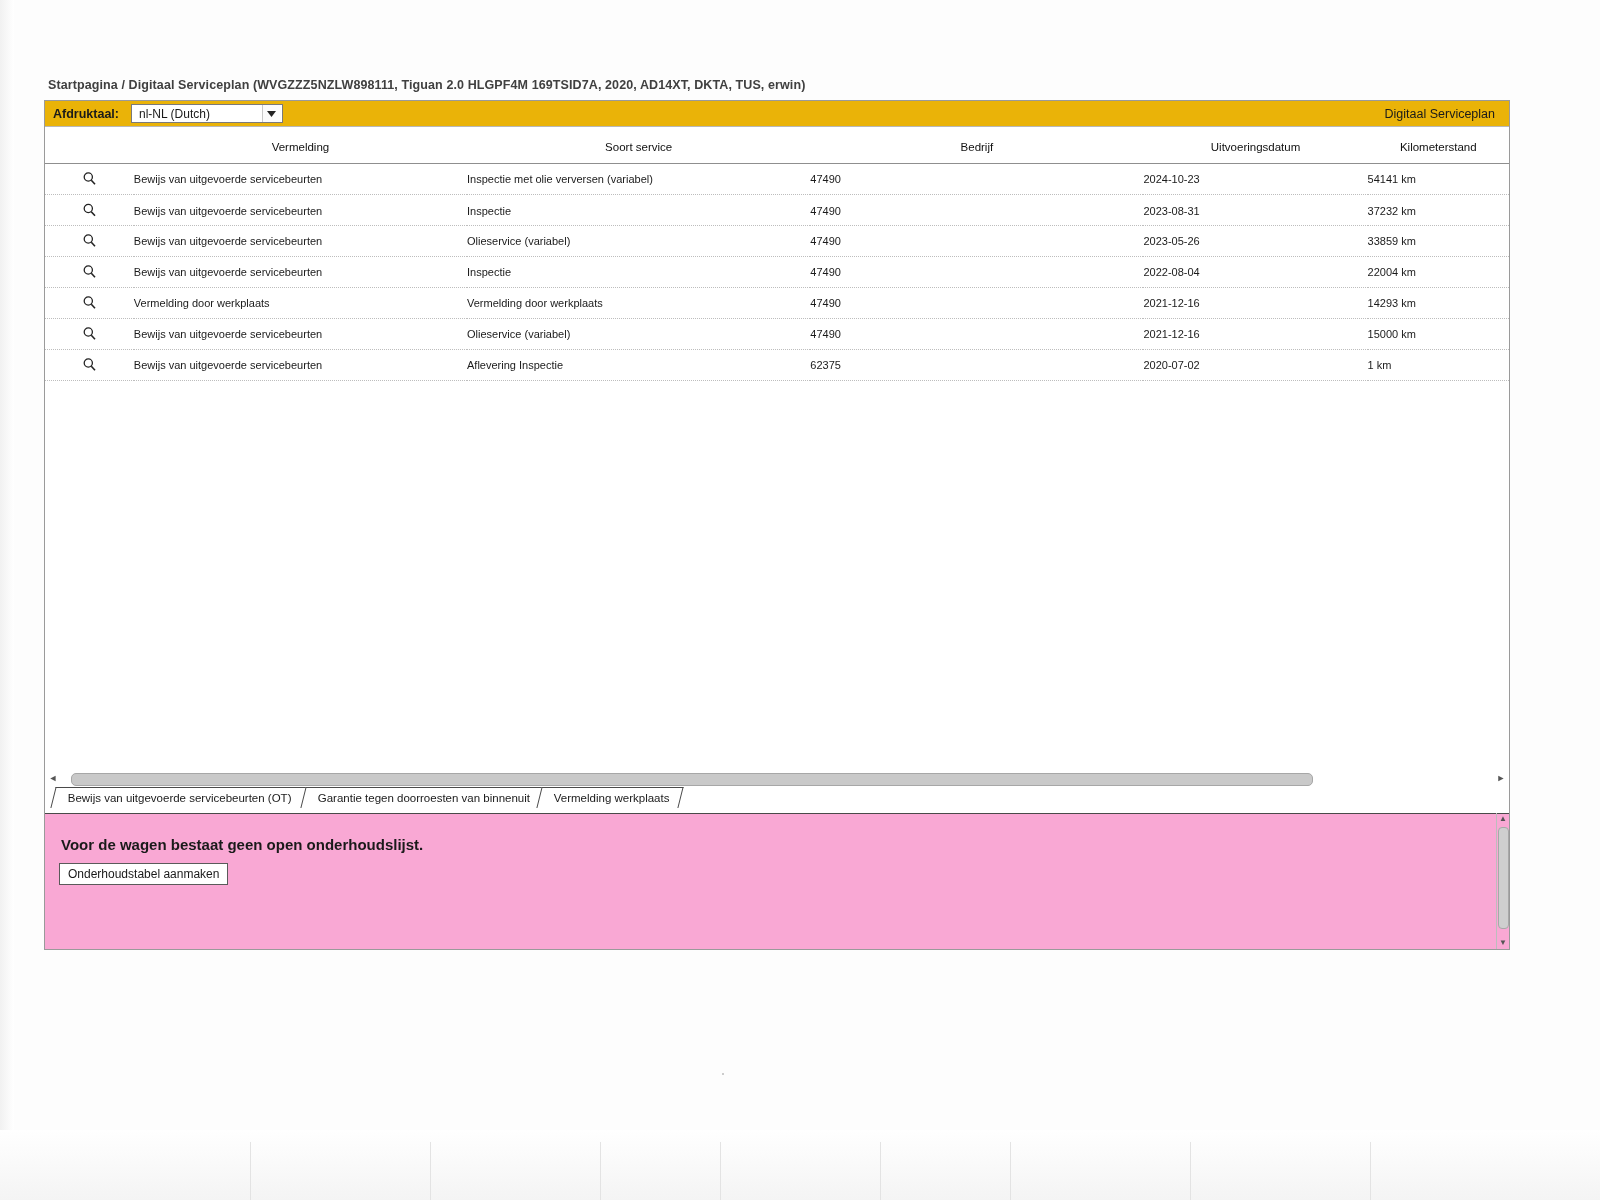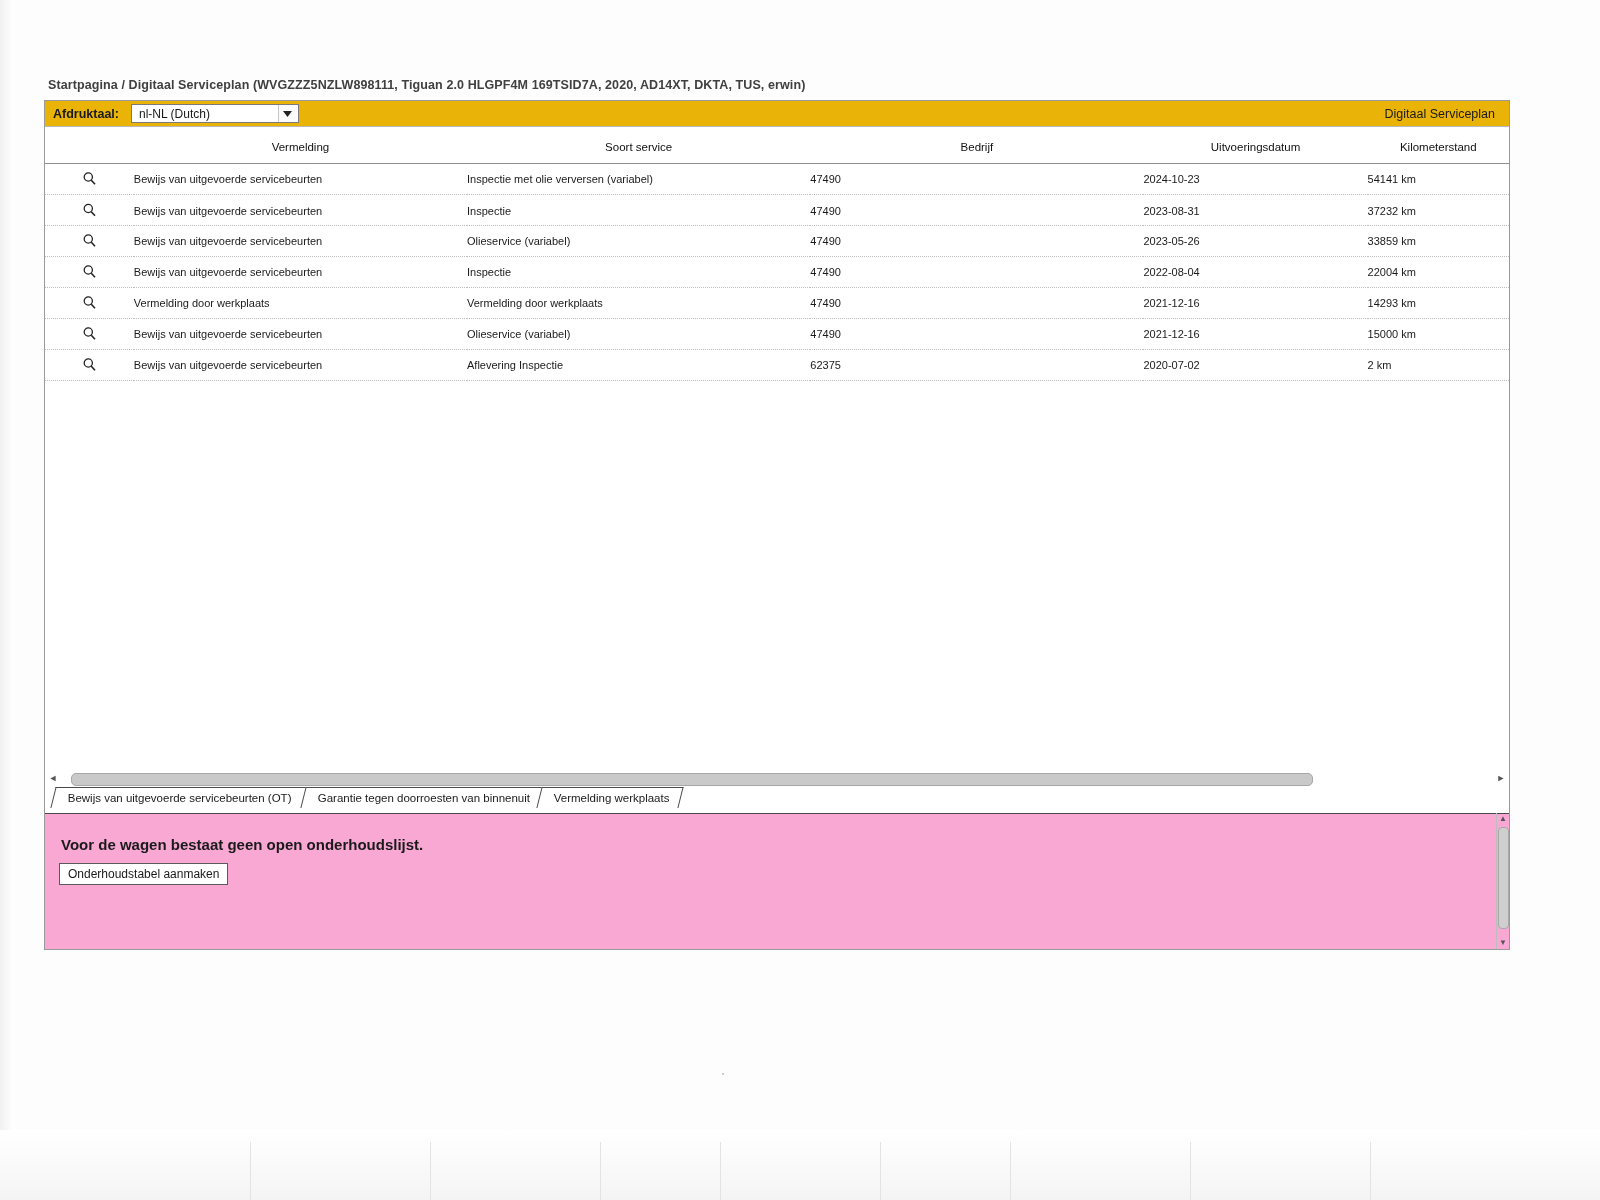--- a/index.html
+++ b/index.html
@@ -75,21 +75,21 @@
     padding: 0 8px;
     box-sizing: border-box;
   }
   .toolbar .lbl {
     font-size: 12.5px;
     font-weight: bold;
     margin-right: 12px;
   }
   .select-box {
     position: relative;
-    width: 168px;
+    width: 152px;
     height: 19px;
     border: 1px solid #7a7a7a;
     background: #fff;
     box-sizing: border-box;
     display: flex;
     align-items: center;
     padding-left: 7px;
     font-size: 12px;
   }
   .select-box .arrow {
@@ -433,21 +433,21 @@
                 <svg width="15" height="15" viewBox="0 0 15 15">
                     <circle cx="6.3" cy="6" r="4.1" fill="none" stroke="#222" stroke-width="1.3"></circle>
                     <line x1="9.3" y1="9.2" x2="13" y2="13.2" stroke="#222" stroke-width="1.6"></line>
                   </svg>
               </span>
             </td>
             <td class="c-verm">Bewijs van uitgevoerde servicebeurten</td>
             <td class="c-soort">Aflevering Inspectie</td>
             <td class="c-bedrijf">62375</td>
             <td class="c-datum">2020-07-02</td>
-            <td class="c-km">2 km</td>
+            <td class="c-km">1 km</td>
           </tr>
         </tbody>
       </table>
 
       <div class="hscroll">
         <div class="arrow-btn">◄</div>
         <div class="track">
           <div class="thumb"></div>
         </div>
         <div class="arrow-btn">►</div>

